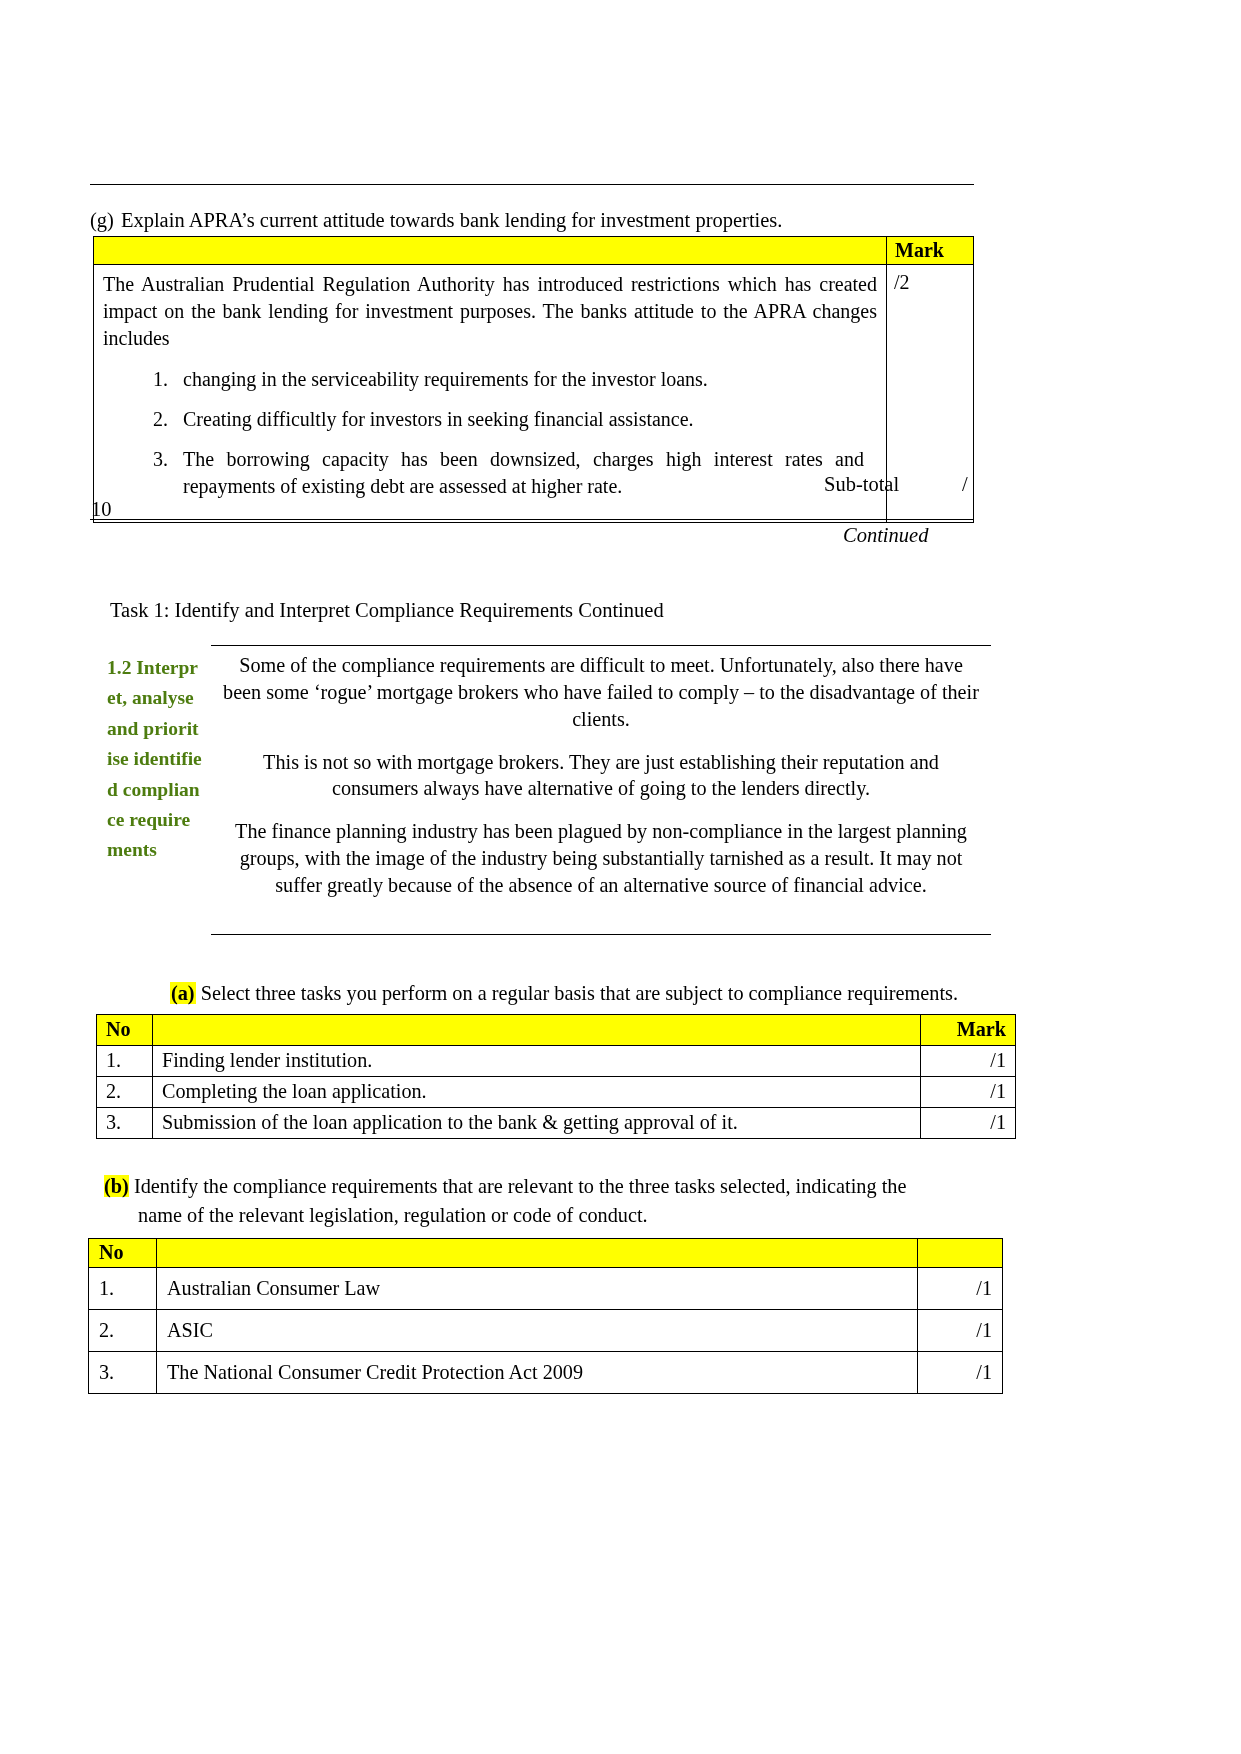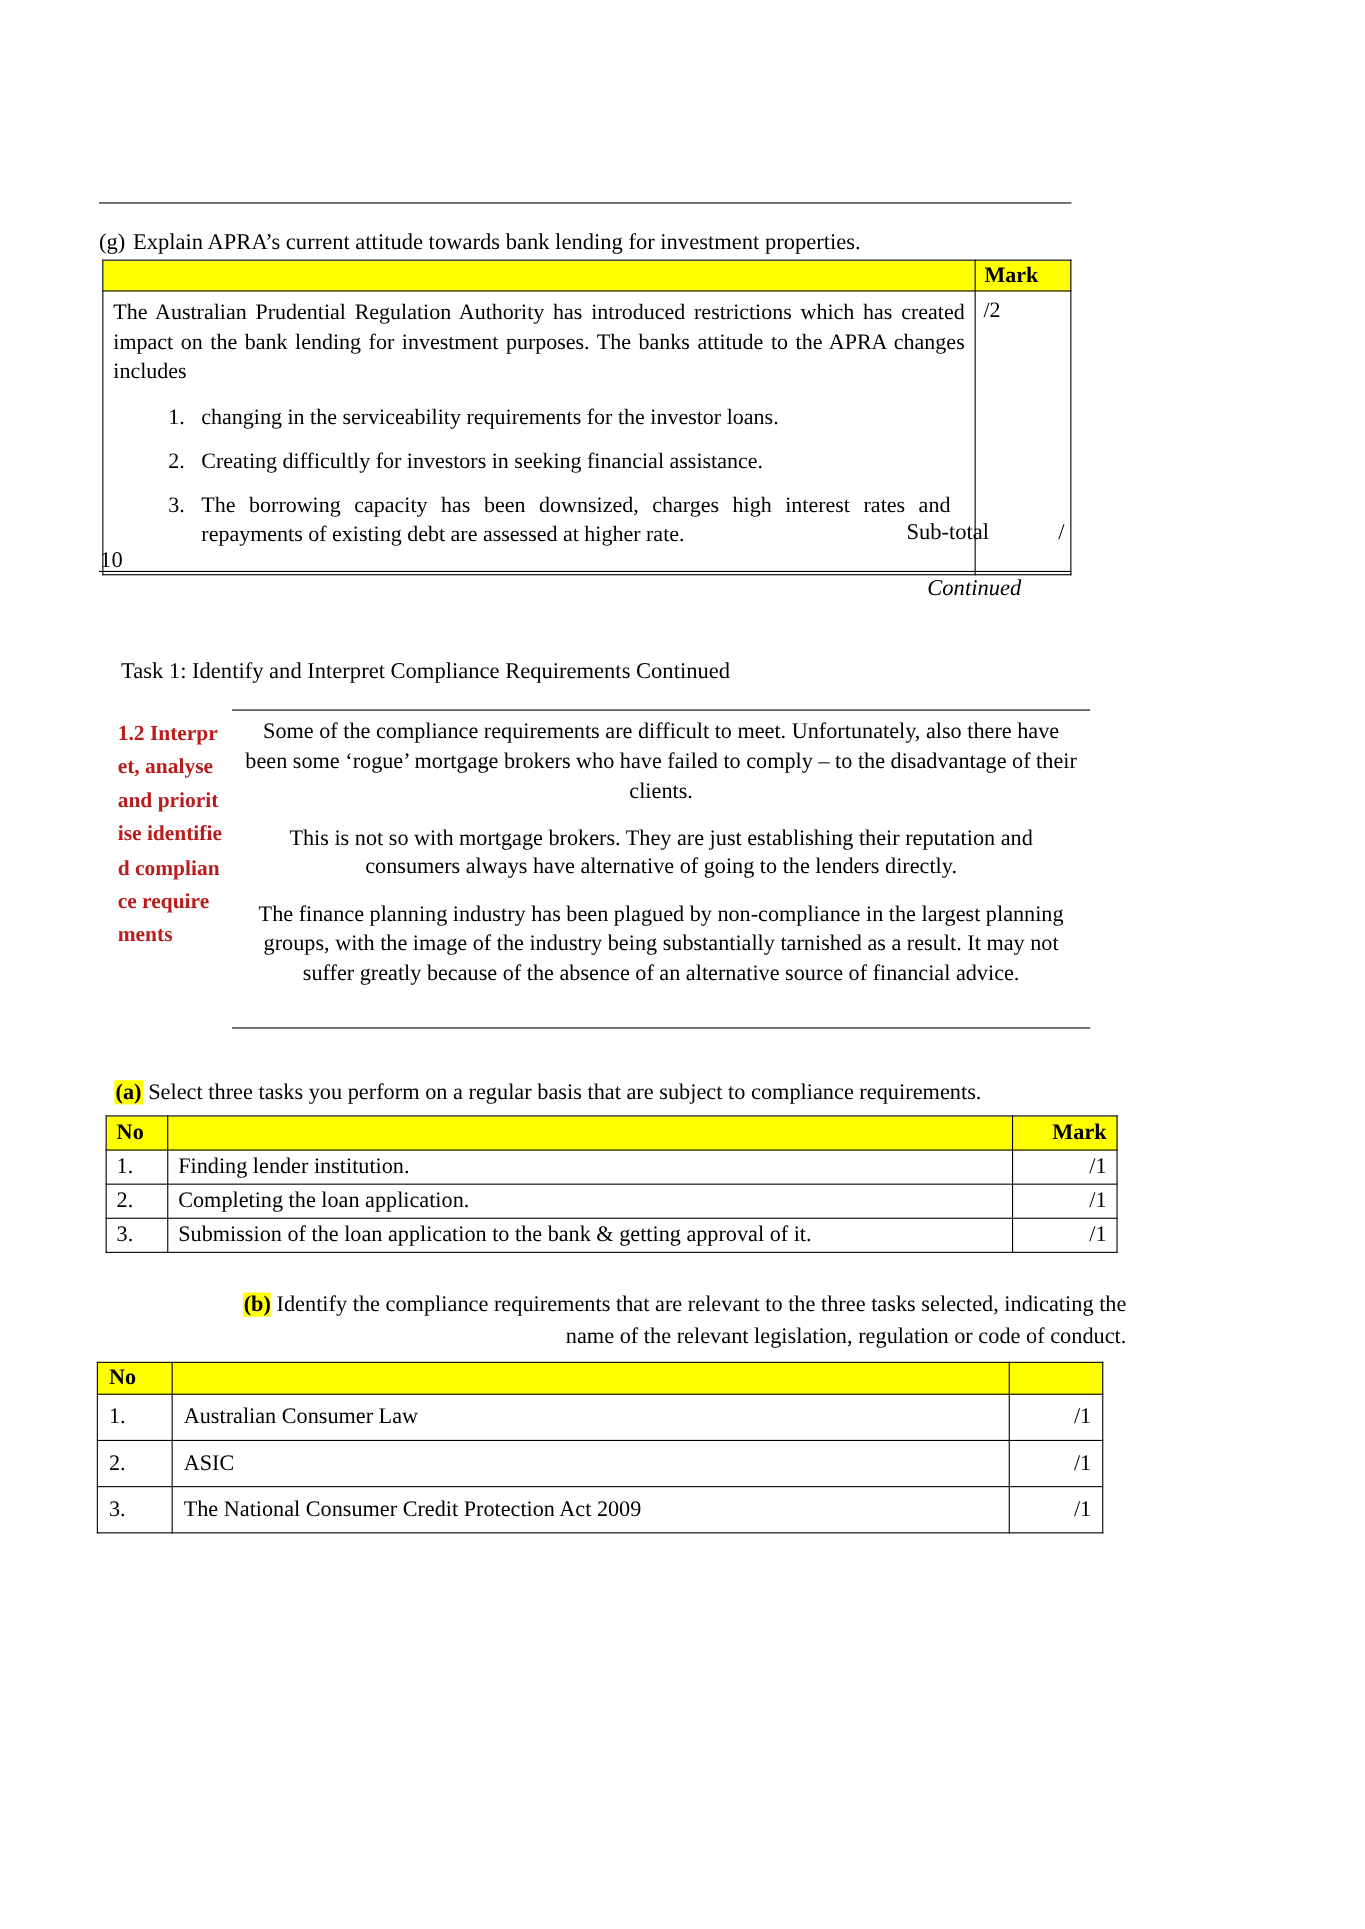--- a/index.html
+++ b/index.html
@@ -145,21 +145,21 @@
     left: 211px; top: 934px;
     width: 780px;
     border-top: 1.4px solid #000;
   }
   .side-label {
     position: absolute;
     left: 107px; top: 653px;
     width: 96px;
     font-size: 19.5px;
     font-weight: bold;
-    color: #b91c1c;
+    color: #4d7c0f;
     line-height: 1.56;
     word-break: break-all;
   }
   .block12-body {
     position: absolute;
     left: 220px; top: 652px;
     width: 762px;
     font-size: 20.2px;
     line-height: 1.33;
   }
@@ -169,20 +169,21 @@
   }
   .block12-body p:last-child { margin-bottom: 0; }
 
   
   .q-a {
     position: absolute;
     left: 104px; top: 982px;
     width: 920px;
     font-size: 20.3px;
     white-space: nowrap;
+    text-align: center;
   }
   .q-a .mk { padding: 0 1px; }
 
   .tbl-a {
     position: absolute;
     left: 96px; top: 1014px;
     width: 920px;
     border-collapse: collapse;
     table-layout: fixed;
     font-size: 20.2px;
@@ -202,21 +203,20 @@
   }
   .tbl-a thead th.c-mark { text-align: right; }
 
   
   .q-b {
     position: absolute;
     left: 104px; top: 1172px;
     width: 920px;
     font-size: 20.3px;
     line-height: 1.45;
-    text-align: right;
   }
   .q-b .line2 {
     display: block;
     margin-left: 34px;
   }
 
   .tbl-b {
     position: absolute;
     left: 88px; top: 1238px;
     width: 915px;

